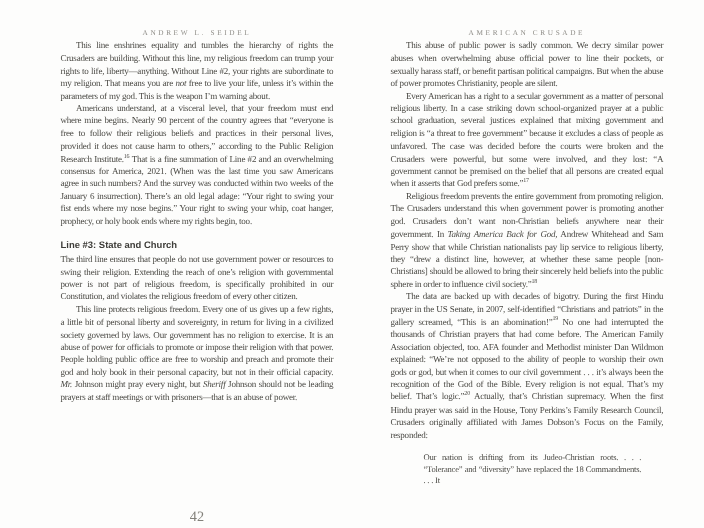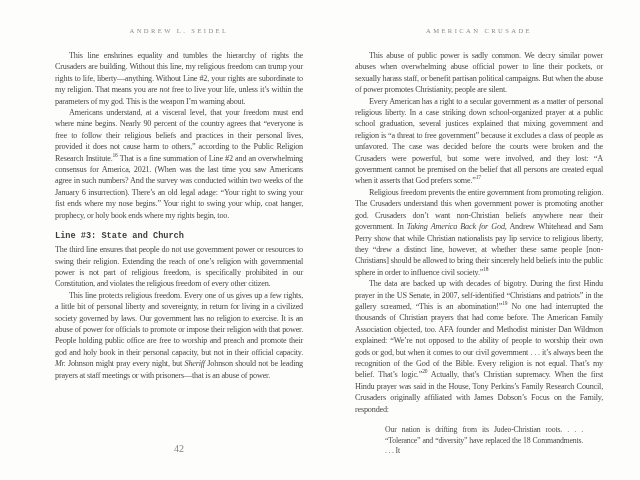--- a/index.html
+++ b/index.html
@@ -30,37 +30,37 @@
     width: 100%;
     text-align: center;
     font-size: 6.6px;
     letter-spacing: 2.4px;
     color: #8e8c87;
     white-space: nowrap;
   }
 
   .page-body {
     position: absolute;
-    top: 50px;
+    top: 36px;
     left: 0;
     width: 100%;
   }
 
   .page-body p {
     margin: 0;
     font-size: 8.2px;
     line-height: 11.4px;
     letter-spacing: -0.2px;
     text-align: justify;
     color: #4a4944;
   }
   .page-body p.indent { text-indent: 14px; }
 
   .section-heading {
-    font-family: Liberation Mono, monospace;
+    font-family: Liberation Sans, sans-serif;
     font-weight: bold;
     font-size: 8.6px;
     color: #3e3d39;
     margin: 10px 0 3px 0;
     letter-spacing: 0;
   }
 
   blockquote {
     margin: 10px 20px 0 30px;
     font-size: 7.8px;
@@ -71,25 +71,25 @@
   }
 
   sup {
     font-size: 5.5px;
     line-height: 0;
     vertical-align: super;
   }
 
   .folio {
     position: absolute;
-    top: 443px;
+    top: 462px;
     left: 0;
     width: 100%;
     text-align: center;
-    font-size: 10px;
+    font-size: 13px;
     color: #82807a;
   }
 </style>
 </head>
 <body>
 
 <div class="spread">
 
   <div class="page page-left">
     <div class="running-head">ANDREW L. SEIDEL</div>

